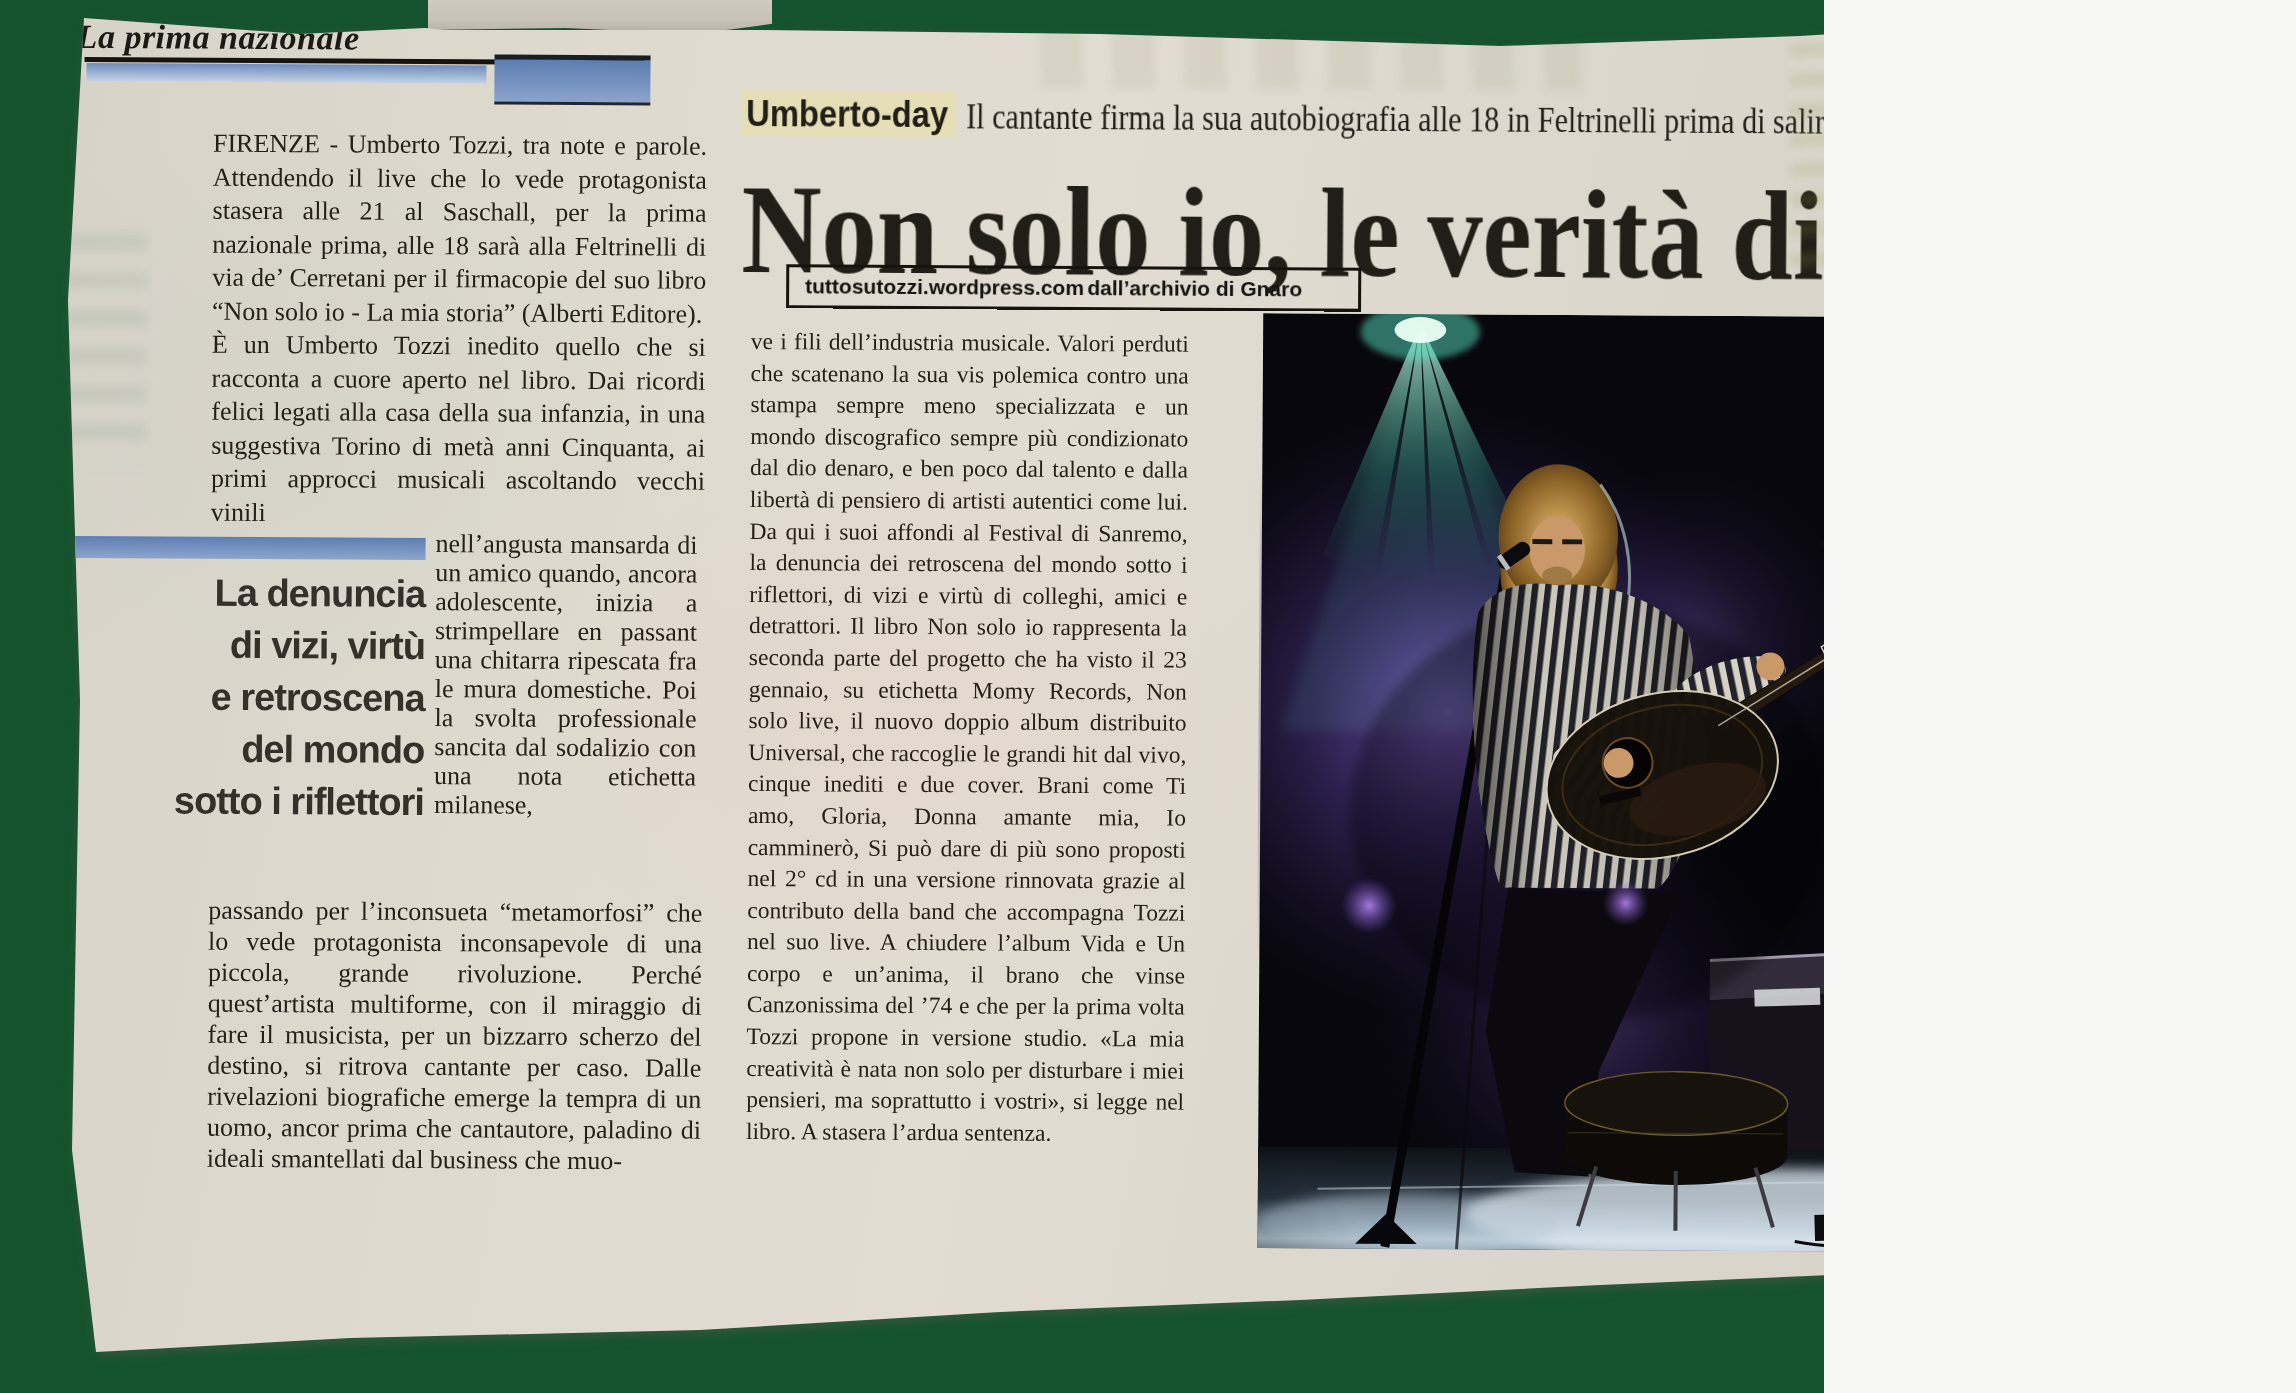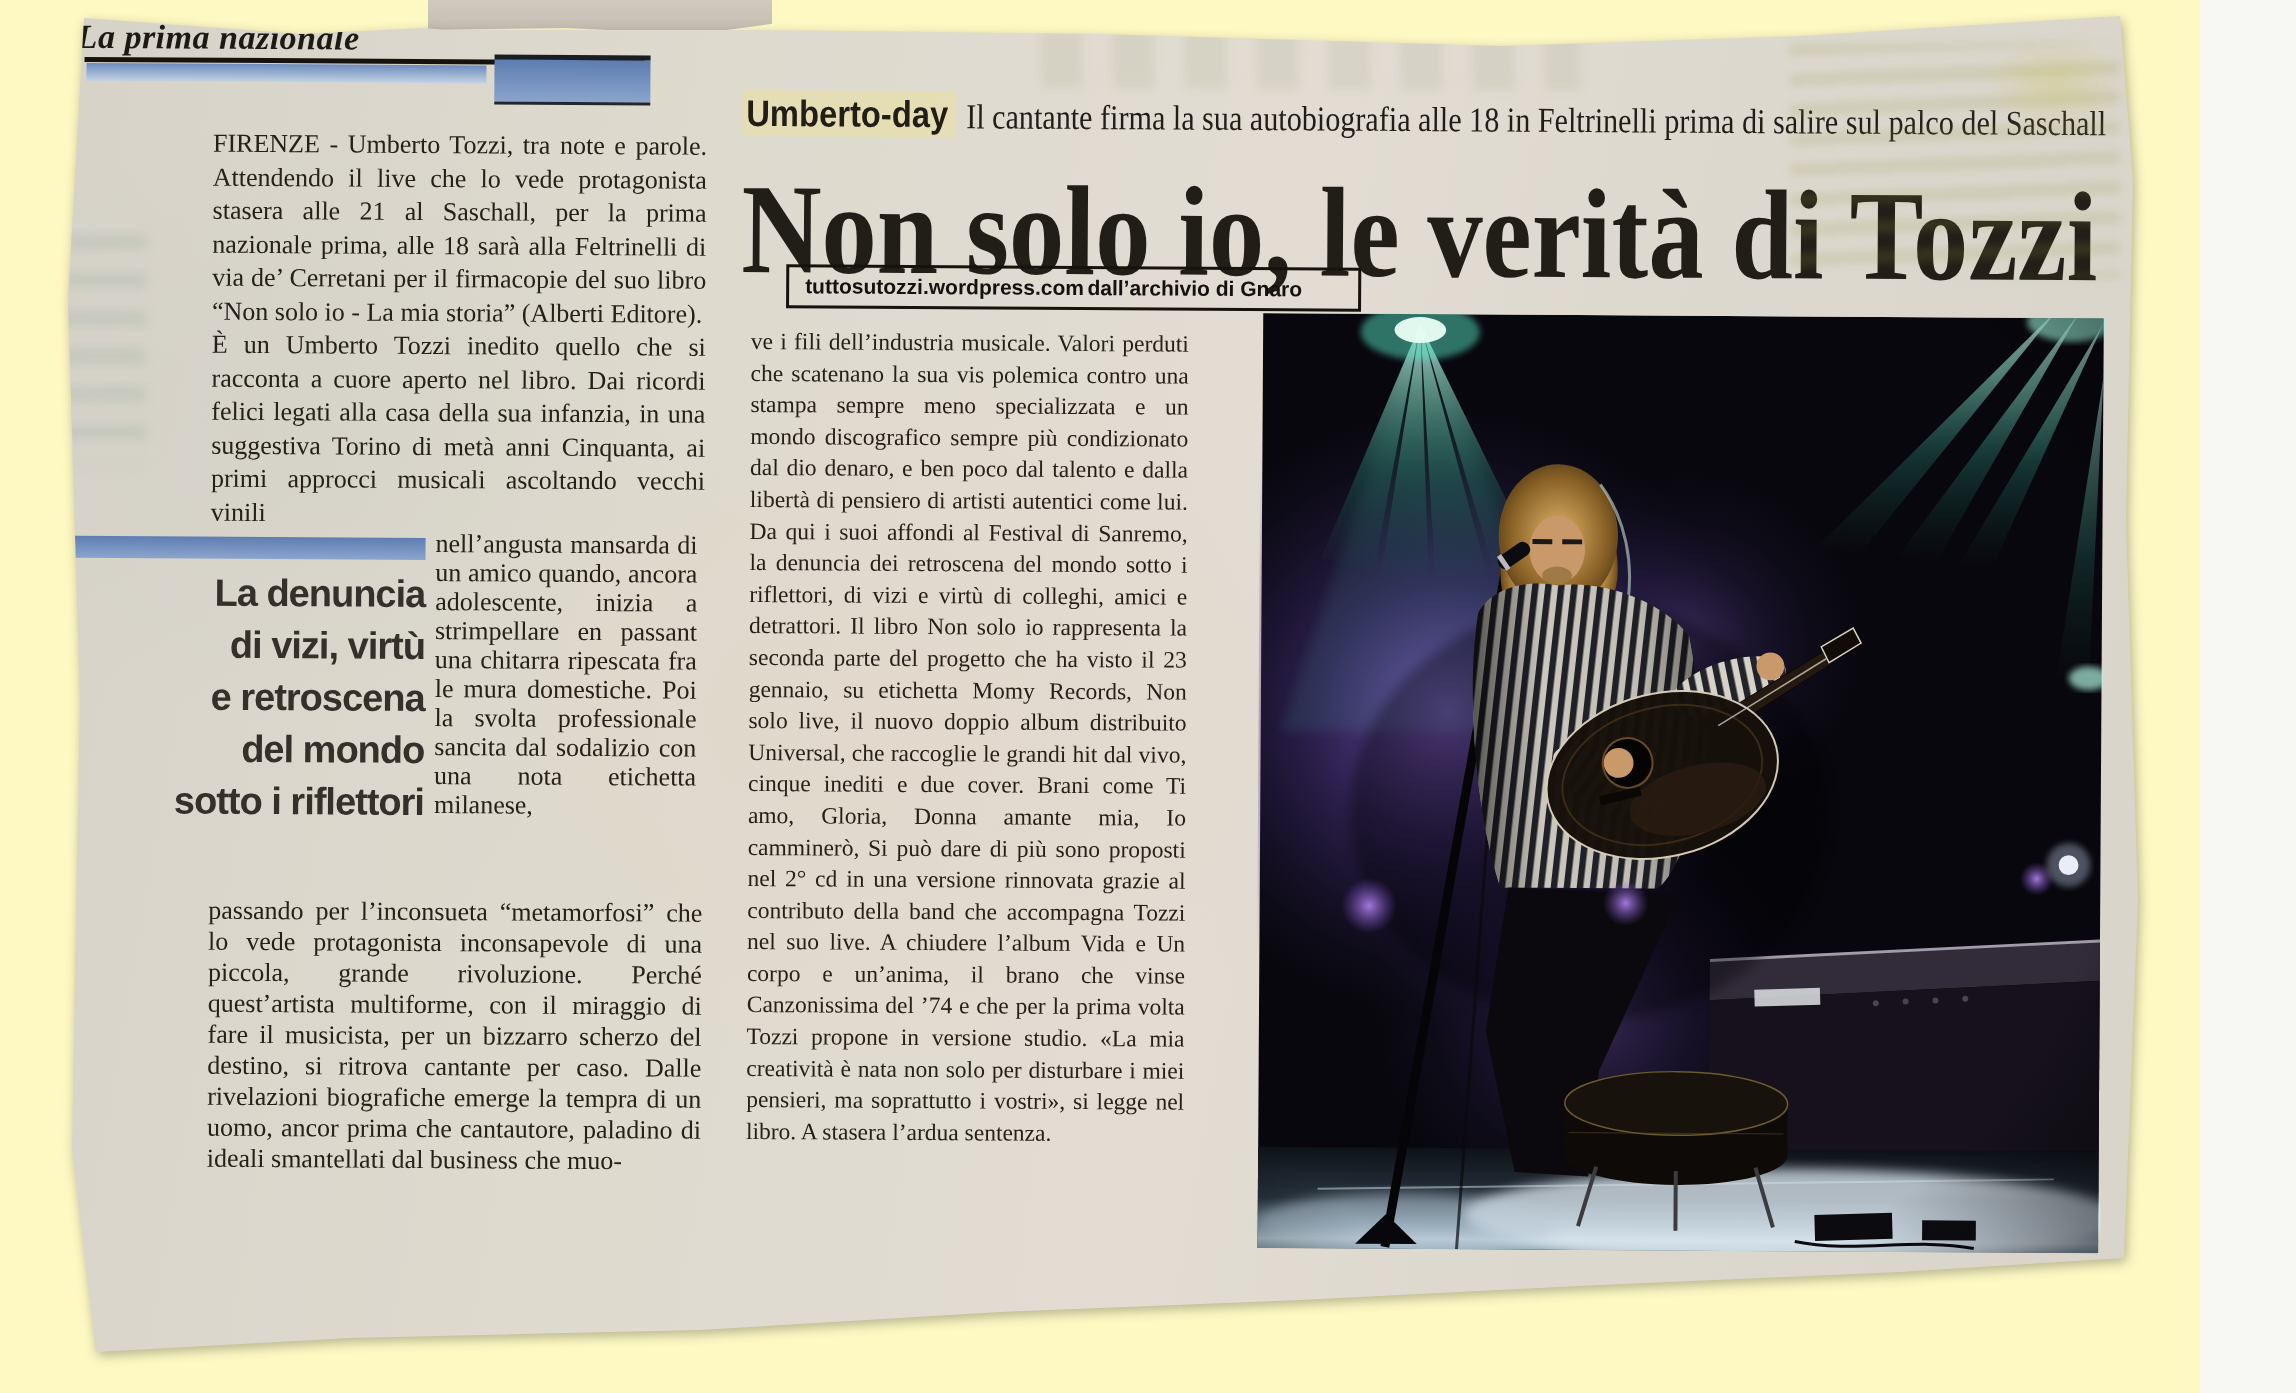--- a/index.html
+++ b/index.html
@@ -1,16 +1,16 @@
 <!DOCTYPE html>
 <html lang="it"><head>
 <meta charset="utf-8">
 <style>
   html,body{margin:0;padding:0;background:#f7f7f4;}
-  .scan{position:relative;width:2200px;height:1393px;background:#fef9c3;overflow:hidden;
+  .scan{position:relative;width:1824px;height:1393px;background:#14532d;overflow:hidden;
         font-family:"Liberation Serif",serif;}
   .torn-strip{position:absolute;left:428px;top:0;width:344px;height:34px;background:linear-gradient(180deg,#cfc9be,#c2bcb0);
         clip-path:polygon(0 0,100% 0,100% 70%,78% 100%,40% 82%,0 88%);z-index:0;}
   .clipwrap{position:absolute;inset:0;z-index:1;filter:drop-shadow(2px 4px 6px rgba(95,90,78,.45));}
   .clip{position:absolute;inset:0;
     background:
       radial-gradient(ellipse 700px 500px at 900px 720px, rgba(236,206,190,.22), rgba(236,206,190,0) 70%),
       radial-gradient(ellipse 500px 400px at 300px 420px, rgba(205,204,196,.35), rgba(205,204,196,0) 75%),
       linear-gradient(100deg, #d6d2c8, #dedace 30%, #e2dcd2 55%, #dbd7cd 80%, #d8d4ca);
     clip-path:polygon(84px 18px,300px 34px,425px 28px,445px 30px,762px 30px,1100px 34px,1500px 46px,1800px 36px,2120px 16px,2133px 180px,2126px 520px,2138px 900px,2124px 1258px,1900px 1272px,1600px 1285px,1300px 1300px,1000px 1312px,700px 1330px,350px 1338px,96px 1352px,72px 1150px,80px 700px,68px 300px);}

